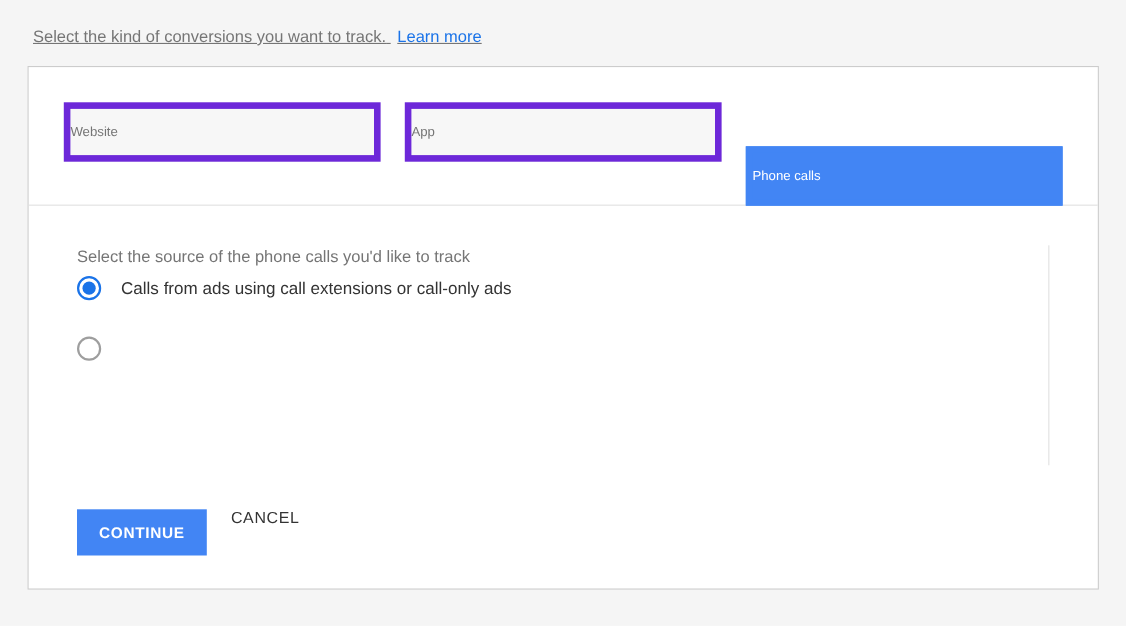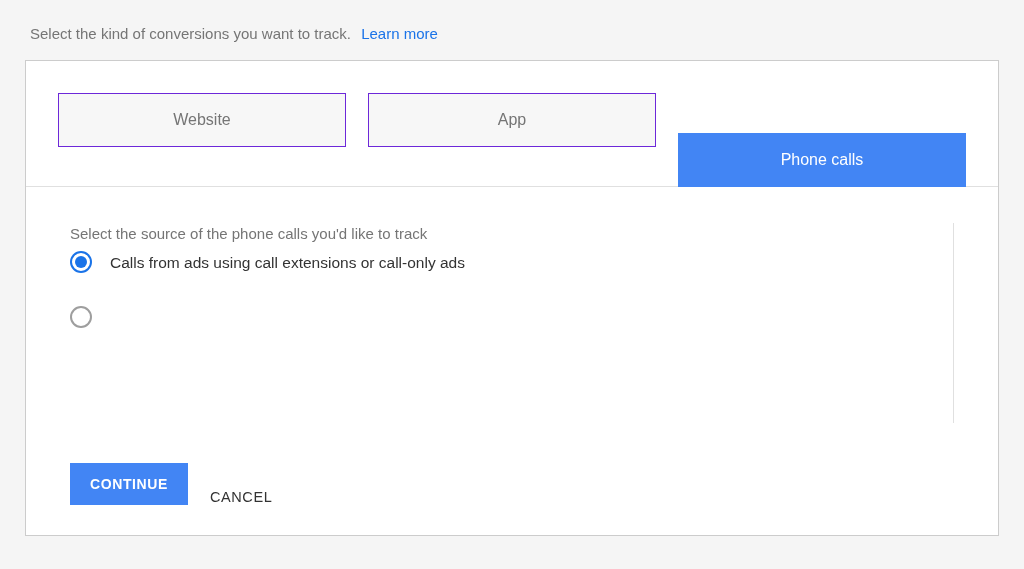--- a/index.html
+++ b/index.html
@@ -13,20 +13,21 @@
       width: 1024px;
       height: 569px;
       padding: 25px 25px 20px 25px;
       color: #333;
     }
     .intro {
       font-size: 15px;
       color: #757575;
       margin-bottom: 18px;
       padding-left: 5px;
+      text-decoration: underline;
     }
     .intro a {
       color: #1a73e8;
       text-decoration: none;
       margin-left: 6px;
     }
     .card {
       background: #fff;
       border: 1px solid #ccc;
       padding: 0;
@@ -35,25 +36,25 @@
       display: flex;
       gap: 22px;
       padding: 32px 32px 0 32px;
       border-bottom: 1px solid #e0e0e0;
     }
     .tab {
       flex: 1;
       height: 54px;
       display: flex;
       align-items: center;
-      justify-content: center;
-      border: 1px solid #6d28d9;
+      justify-content: flex-start;
+      border: 6px solid #6d28d9;
       background: #f7f7f7;
       color: #757575;
-      font-size: 16px;
+      font-size: 12px;
       cursor: pointer;
       margin-bottom: -1px;
     }
     .tab.active {
       background: #4285f4;
       color: #ffffff;
       border-color: #4285f4;
       margin-top: 40px;
     }
     .body {
@@ -120,21 +121,21 @@
       background: #1a73e8;
       border-radius: 50%;
     }
     .radio-label {
       color: #333;
       font-size: 15.5px;
       line-height: 1.5;
     }
     .actions {
       display: flex;
-      align-items: flex-end;
+      align-items: flex-start;
       gap: 22px;
       padding: 30px 44px 30px 44px;
     }
     .btn-primary {
       background: #4285f4;
       color: #fff;
       border: none;
       height: 42px;
       padding: 0 20px;
       font-size: 14px;

